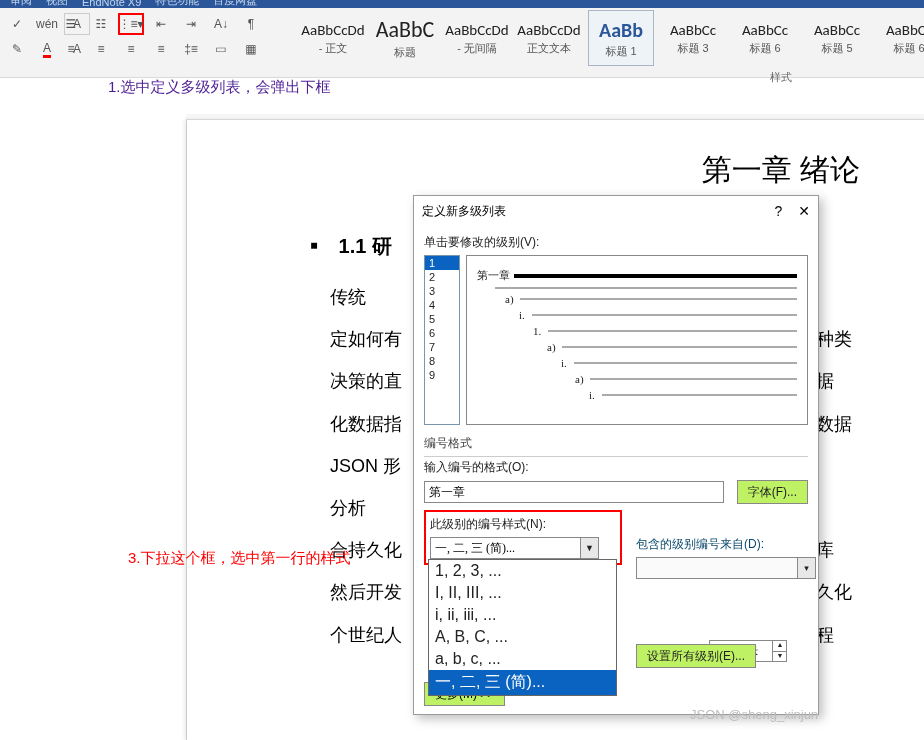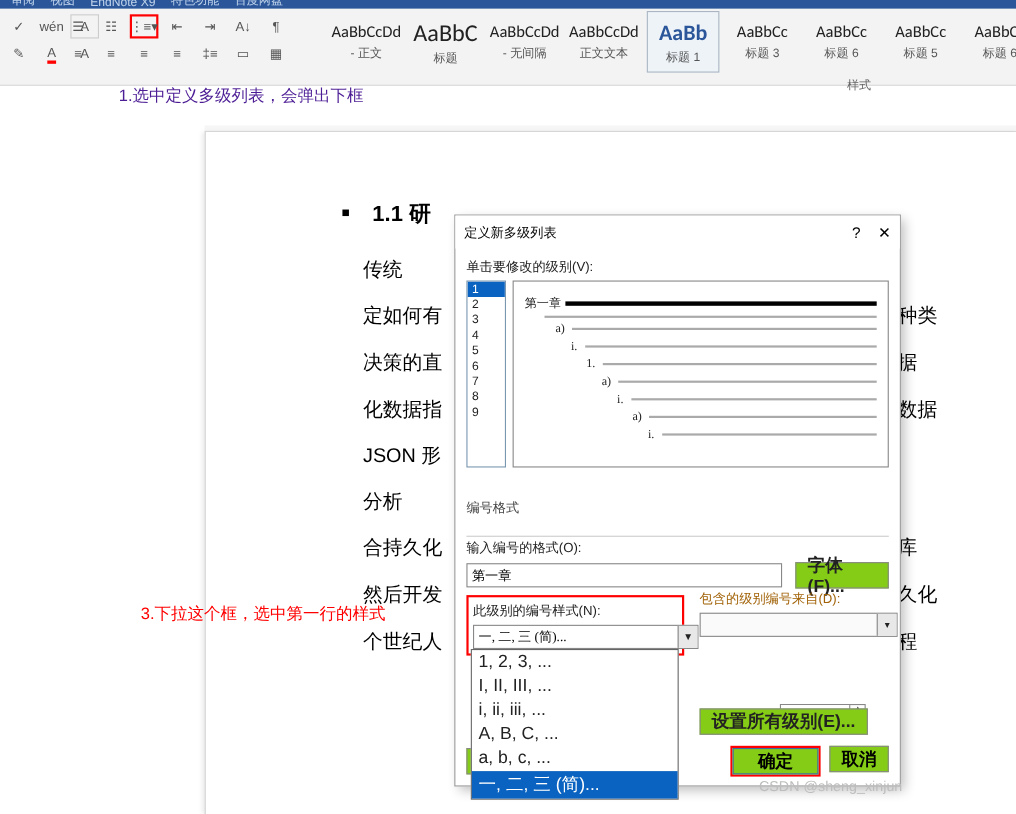--- a/index.html
+++ b/index.html
@@ -37,32 +37,32 @@
   .lvlbox{display:flex;gap:6px;}
   .lvl-list{width:36px;height:170px;border:1px solid #7a97b0;background:#fff;overflow:hidden;}
   .lvl-list div{padding:1px 4px;font-size:11px;}
   .lvl-list .sel{background:#0a63c0;color:#fff;}
   .preview{flex:1;height:170px;border:1px solid #888;background:#fff;padding:8px 10px;font-size:11px;}
   .pv-row{display:flex;align-items:center;margin:4px 0;}
   .pv-txt{white-space:pre;font-family:"SimSun",serif;}
   .pv-line{flex:1;height:2px;background:#000;margin-left:4px;}
   .pv-line.thick{height:4px;}
   .pv-line.grey{background:#aaa;height:2px;}
-  .sec-lbl{margin-top:28px;border-bottom:1px solid #ccc;padding-bottom:17px;color:#444;}
+  .sec-lbl{margin-top:10px;border-bottom:1px solid #ccc;padding-bottom:4px;color:#444;}
   .fmt-row{display:flex;align-items:center;gap:6px;margin-top:4px;}
   .txt{height:22px;border:1px solid #888;padding:0 4px;font-size:12px;font-family:"SimSun",serif;}
-  .btn{height:24px;border:1px solid #888;background:#84cc16;font-size:16px;padding:0 10px;display:inline-flex;align-items:center;font-weight:bold;}
+  .btn{height:24px;border:1px solid #888;background:#bef264;font-size:12px;padding:0 10px;display:inline-flex;align-items:center;}
   .redbox{border:2px solid #ff0000;}
-  .combo{position:relative;width:205px;}
+  .combo{position:relative;width:169px;}
   .combo .txt{width:100%;}
   .combo .arrow{position:absolute;right:1px;top:1px;width:18px;height:20px;border-left:1px solid #888;background:#e8e8e8;display:flex;align-items:center;justify-content:center;font-size:9px;}
   .dropdown{position:absolute;left:-2px;top:22px;width:189px;border:1px solid #666;background:#fff;z-index:10;}
   .dropdown div{padding:2px 6px;font-size:16px;}
   .dropdown .hl{background:#0a63c0;color:#fff;}
-  .disabled{color:#a16207;}
+  .disabled{color:#0c4a6e;}
   .align-row{display:flex;align-items:center;gap:6px;margin-top:28px;}
   .spin{display:inline-flex;align-items:center;border:1px solid #888;height:22px;}
   .spin input{border:none;width:62px;height:20px;padding:0 4px;font-size:12px;}
   .spin .sp{width:14px;height:20px;border-left:1px solid #888;display:flex;flex-direction:column;}
   .spin .sp span{flex:1;font-size:7px;text-align:center;border-bottom:1px solid #888;}
   .spin .sp span:last-child{border:none;}
   .dlg-foot{position:absolute;left:0;bottom:0;width:100%;padding:8px 10px;display:flex;align-items:center;justify-content:space-between;}
   .dlg-foot .r{display:flex;gap:8px;}
   .ok-hl{border:2px solid #ff0000;padding:0;}
   .ok-hl .btn{border:1px solid #3a6ea5;padding:0 22px;}
@@ -149,20 +149,21 @@
   </div>
   <div class="style-caption">样式</div>
 </div>
 
 <div class="anno1">1.选中定义多级列表，会弹出下框</div>
 
 <div class="ruler"></div>
 <div class="page"></div>
 
 <div class="doc">
+  <h1>第一章  绪论</h1>
   <h2><span class="bullet">▪</span><span>1.1  研</span></h2>
   <p><span>传统</span><span style="margin-left:360px">，根据这种</span></p>
   <p><span>定如何有</span><span style="margin-left:360px">识到多种类</span></p>
   <p><span>决策的直</span><span style="margin-left:360px">构化数据</span></p>
   <p><span>化数据指</span><span style="margin-left:360px">结构化数据</span></p>
   <p><span>JSON 形</span></p>
   <p><span>分析</span><span style="margin-left:380px">的多模数</span></p>
   <p><span>合持久化</span><span style="margin-left:360px">的数据库</span></p>
   <p><span>然后开发</span><span style="margin-left:360px">混合持久化</span></p>
   <p><span>个世纪人</span><span style="margin-left:360px">按不同程</span></p>
@@ -270,20 +271,16 @@
           </span>
       </span>
     </div>
     <div style="position:absolute;left:222px;top:448px;">
       <span class="btn">设置所有级别(E)...</span>
     </div>
   </div>
 
   <div class="dlg-foot">
     <span class="btn">更多(M) &gt;&gt;</span>
-    <span class="r">
-      <span class="ok-hl"><span class="btn">确定</span></span>
-      <span class="btn">取消</span>
-    </span>
-  </div>
-</div>
-
-<div class="watermark">CSDN @sheng_xinjun</div>
+  </div>
+</div>
+
+<div class="watermark">JSON @sheng_xinjun</div>
 
 </body></html>

